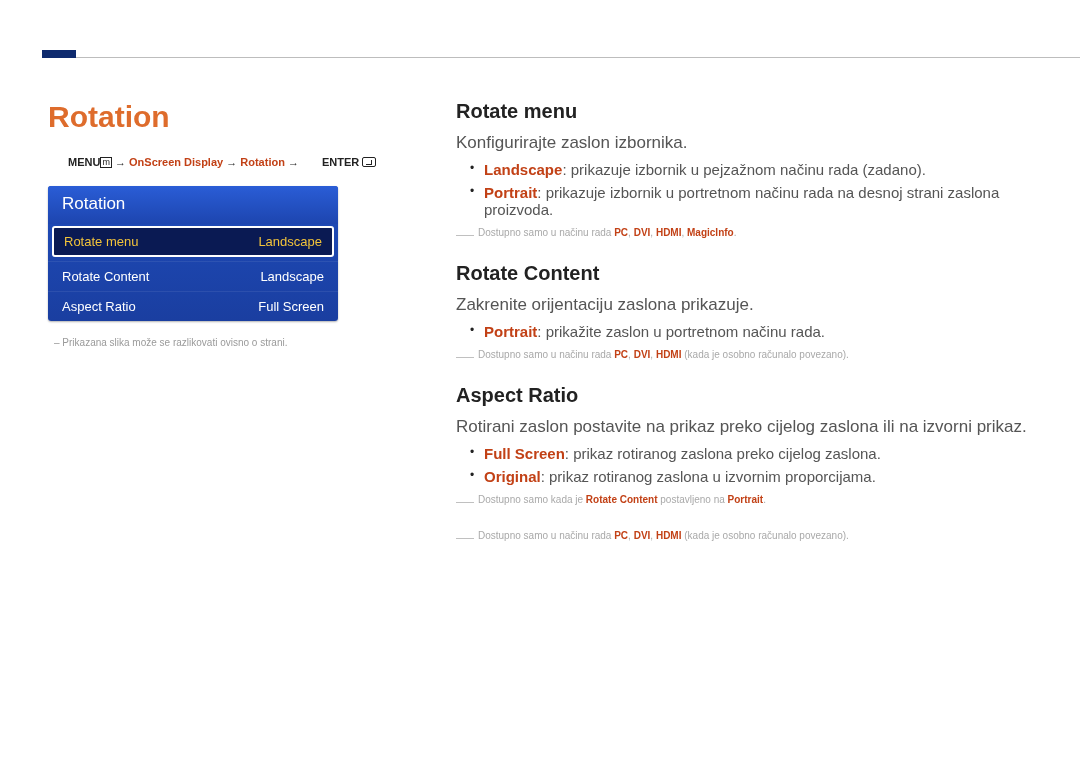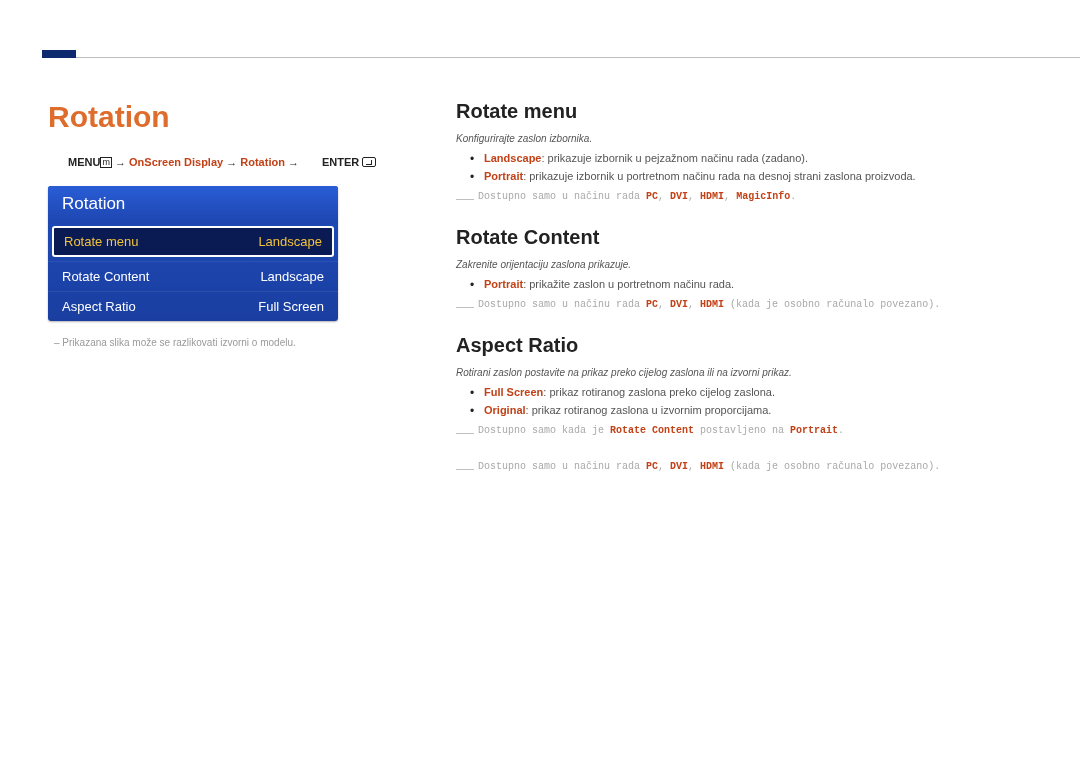--- a/index.html
+++ b/index.html
@@ -91,31 +91,30 @@
   .caption::before {
     content: "– ";
   }
   .h2 {
     color: #222;
     font-size: 20px;
     font-weight: 700;
     margin-bottom: 10px;
   }
   .h2 + .intro {
-    font-size: 10px;
+    font-size: 17px;
     color: #555;
     margin-bottom: 8px;
-    font-style: italic;
   }
   ul.opts {
     list-style: none;
     margin: 0 0 8px 14px;
   }
   ul.opts li {
-    font-size: 11px;
+    font-size: 15px;
     color: #555;
     margin-bottom: 6px;
     position: relative;
     padding-left: 14px;
   }
   ul.opts li::before {
     content: "•";
     position: absolute;
     left: 0;
     color: #222;
@@ -129,21 +128,21 @@
     display: flex;
     gap: 4px;
   }
   .note .dash {
     display: inline-block;
     width: 18px;
     border-top: 1px solid #c0c0c0;
     margin-top: 9px;
     flex: none;
   }
-  .note .txt { flex: 1; line-height: 1.4; font-family: Liberation Mono, monospace; }
+  .note .txt { flex: 1; line-height: 1.4; }
   .note .hl { color: #c24116; font-weight: 700; }
   .section { margin-bottom: 20px; }
 
   .icon-box {
     display: inline-block;
     font-size: 9px;
     border: 1px solid #222;
     line-height: 9px;
     padding: 0 1px;
     vertical-align: 1px;
@@ -198,21 +197,21 @@
             <span class="lbl">Rotate Content</span>
             <span class="val">Landscape</span>
           </div>
           <div class="osd-row">
             <span class="lbl">Aspect Ratio</span>
             <span class="val">Full Screen</span>
           </div>
         </div>
     </div>
 
-    <div class="caption">Prikazana slika može se razlikovati izvorni o modelu.</div>
+    <div class="caption">Prikazana slika može se razlikovati ovisno o strani.</div>
   </div>
 
   <div class="right-col">
 
     <div class="section">
       <div class="h2">Rotate menu</div>
       <div class="intro">Konfigurirajte zaslon izbornika.</div>
       <ul class="opts" id="opts-rm">
           <li><span class="opt-key">Landscape</span><span>: prikazuje izbornik u pejzažnom načinu rada (zadano).</span></li>
           <li><span class="opt-key">Portrait</span><span>: prikazuje izbornik u portretnom načinu rada na desnoj strani zaslona proizvoda.</span></li>

